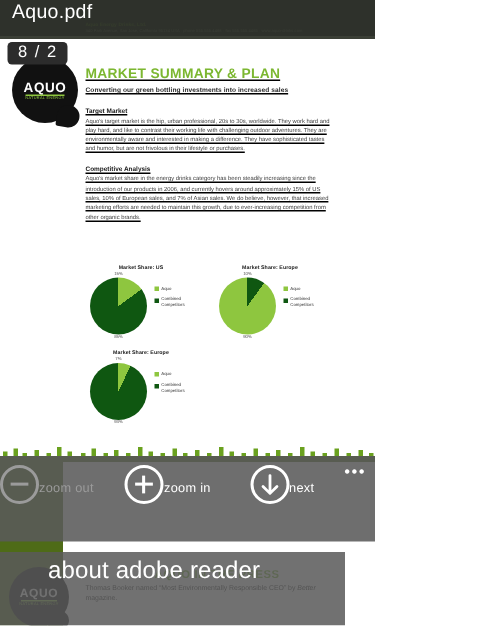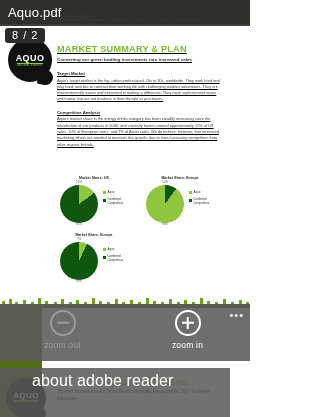--- a/index.html
+++ b/index.html
@@ -135,33 +135,33 @@
   .press-logo .logo-circle { width:40px; height:40px; }
   .press-logo .logo-tail { left:27px; top:29px; width:13px; height:13px; }
   .press-logo .logo-text { width:40px; top:13px; font-size:8px; }
   .press-logo .logo-sub  { width:40px; top:23px; }
   .press-logo .logo-bar  { left:8px; top:22px; width:24px; }
 
   
   #titlebar {
     position:absolute; left:0; top:0; width:250px; height:24px;
     background:rgba(45,48,42,.93);
-    display:flex; align-items:center; z-index:20;
+    display:flex; z-index:20;
   }
   #titlebar .t {
     color:#ffffff; font-size:13px; margin-left:8px; letter-spacing:.2px;
   }
 
   #toolbar {
     position:absolute; left:0; top:304px; width:250px; height:57px;
     background:rgba(90,90,90,.88); z-index:20;
   }
   .tb-items { display:flex; height:100%; align-items:flex-start; padding-top:6px; }
   .tb-btn {
-    flex:1; display:flex; flex-direction:column; align-items:center;
+    flex:1; display:flex; flex-direction:row; align-items:center;
   }
   .circ {
     width:26px; height:26px; border-radius:50%;
     border:2px solid #ffffff; position:relative;
   }
   .circ.dim { border-color:#9b9b9b; }
   .glyph { position:absolute; left:0; top:0; width:100%; height:100%; }
   .tb-label {
     margin-top:4px; font-size:8.5px; color:#ffffff; letter-spacing:.2px;
   }
@@ -352,19 +352,27 @@
       <div class="circ">
         <svg class="glyph" viewBox="0 0 26 26">
           <rect x="6" y="11.5" width="14" height="2.4" fill="#ffffff"></rect>
           <rect x="11.5" y="6" width="2.4" height="14" fill="#ffffff"></rect>
         </svg>
       </div>
       <div class="tb-label">zoom in</div>
     </div>
 
 
+    <div class="tb-btn">
+      <div class="circ">
+        <svg class="glyph" viewBox="0 0 26 26">
+          <path d="M13 6 L13 20 M13 20 L7.5 14.5 M13 20 L18.5 14.5" stroke="#ffffff" stroke-width="2.2" fill="none" stroke-linecap="round"></path>
+        </svg>
+      </div>
+      <div class="tb-label">next</div>
+    </div>
 
   </div>
 </div>
 
 <div id="aboutbar">
   <div class="a">about adobe reader</div>
 </div>
 
 </body></html>

